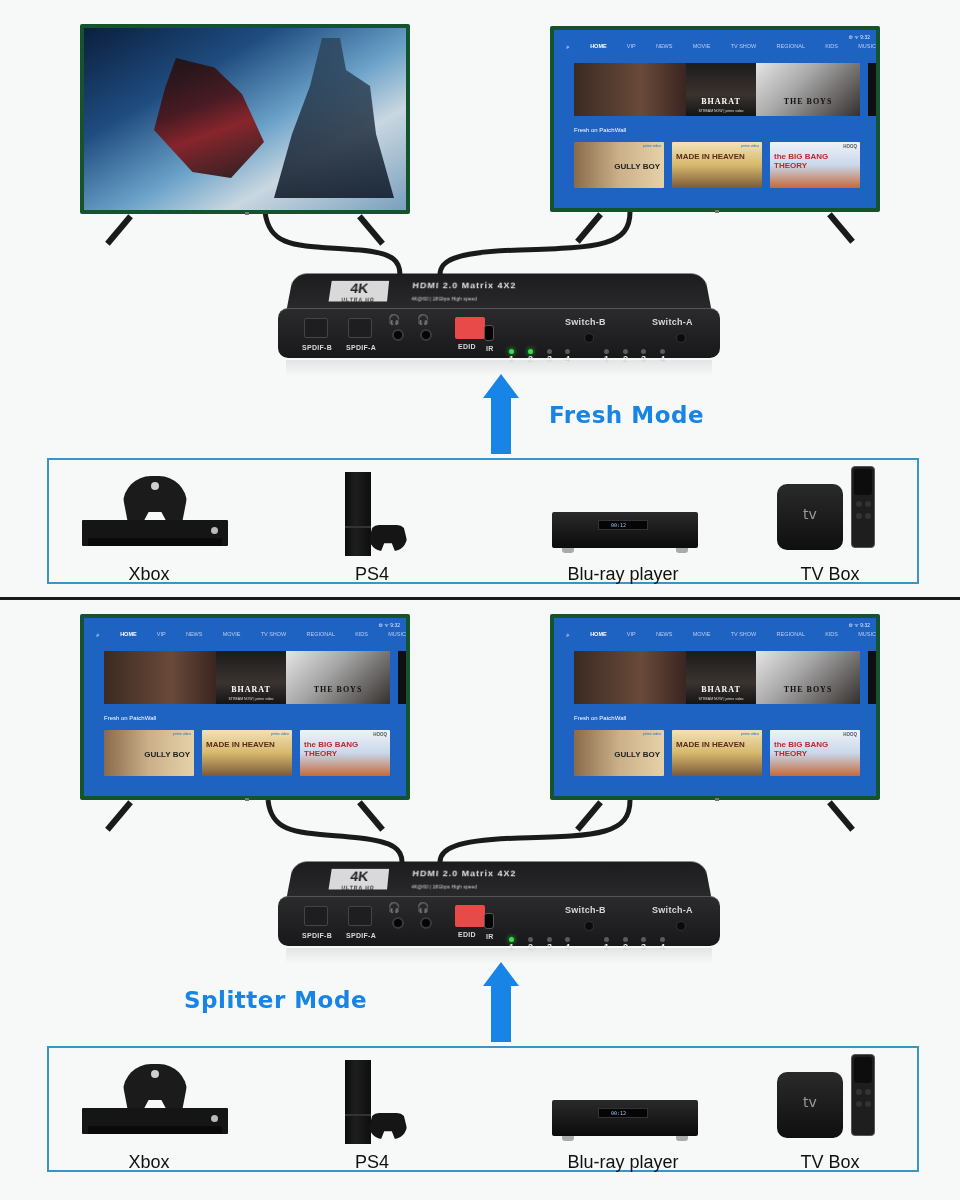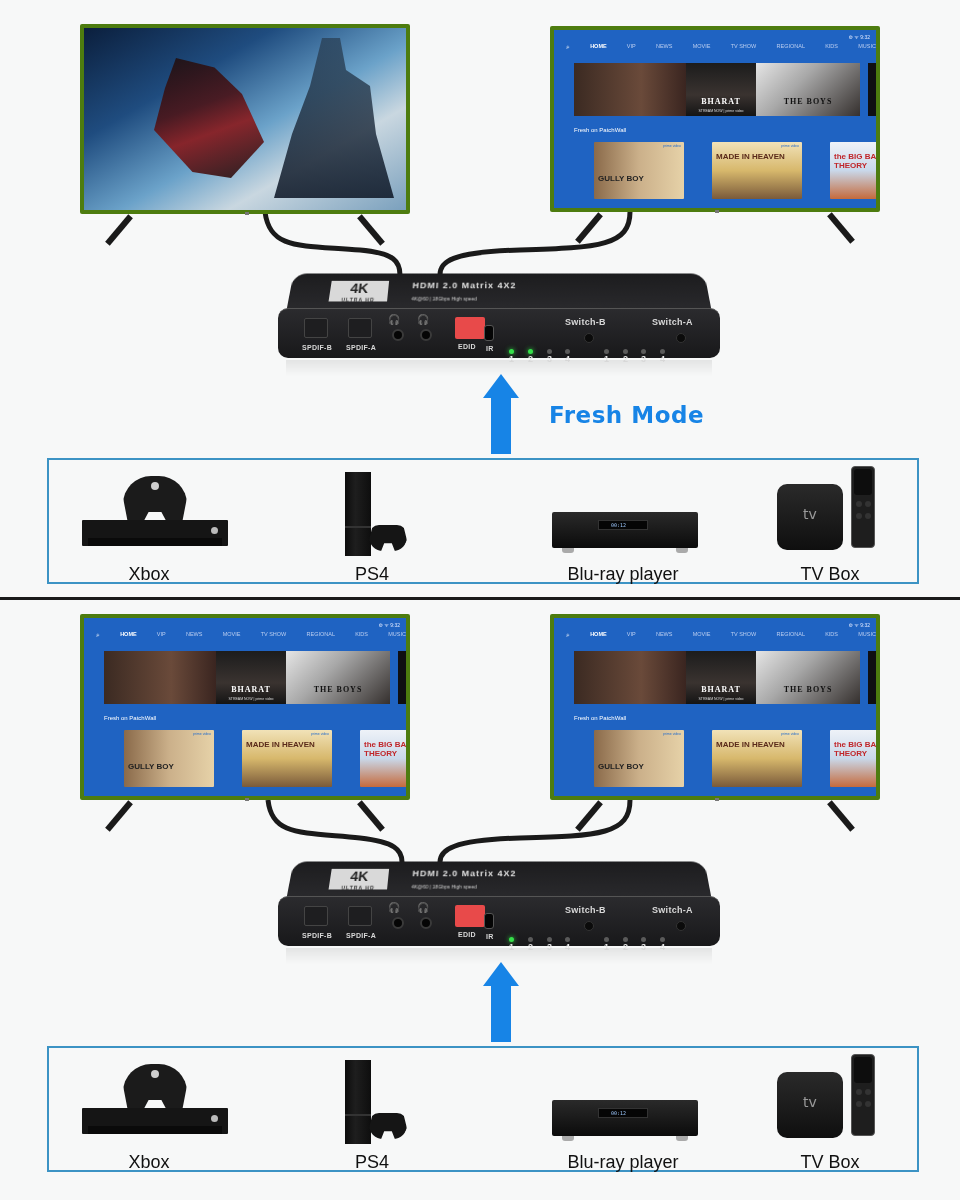--- a/index.html
+++ b/index.html
@@ -5,21 +5,21 @@
   * { box-sizing: border-box; margin: 0; padding: 0; }
   html, body { width: 960px; height: 1200px; background: #f6f7f7; overflow: hidden; font-family: "Liberation Sans", sans-serif; }
   .page { position: relative; width: 960px; height: 1200px; background: #f7f8f8; }
   .panel { position: absolute; left: 0; width: 960px; height: 598px; }
   .panel.top { top: 0; }
   .panel.bottom { top: 600px; }
   .divider { position: absolute; left: 0; top: 597px; width: 960px; height: 3px; background: #1a1a1a; }
 
   
   .tv { position: absolute; }
-  .tv .bezel { position: absolute; left: 0; top: 0; width: 100%; height: 100%; background: #4d7c0f; border-radius: 2px; padding: 4px; text-decoration: underline; }
+  .tv .bezel { position: absolute; left: 0; top: 0; width: 100%; height: 100%; background: #14532d; border-radius: 2px; padding: 4px; text-decoration: underline; }
   .tv .screen { position: relative; width: 100%; height: 100%; overflow: hidden; }
   .tv .foot { position: absolute; width: 6px; height: 36px; background: #1a1a1a; top: calc(100% - 2px); }
   .tv .foot.l { transform: rotate(40deg); }
   .tv .foot.r { transform: rotate(-40deg); }
   .tv .logo-dot { position: absolute; left: 50%; bottom: -1px; width: 4px; height: 3px; background: #777; }
 
   
   .game-screen { background: linear-gradient(150deg, #0b1f3d 0%, #1f4c7f 30%, #6ba2c9 55%, #c9d7e0 72%, #7aa0bd 100%); }
   .game-screen .figure { position: absolute; left: 70px; top: 30px; width: 110px; height: 120px; background: linear-gradient(160deg, #1a1010 0%, #4a1216 40%, #8c1a1c 60%, #1a0d0d 100%); clip-path: polygon(20% 0, 55% 8%, 80% 30%, 100% 70%, 70% 100%, 35% 95%, 0 60%, 10% 25%); opacity: .9; }
   .game-screen .tower { position: absolute; left: 190px; top: 10px; width: 120px; height: 160px; background: linear-gradient(180deg, rgba(40,60,80,.7), rgba(20,30,45,.9)); clip-path: polygon(40% 0, 55% 0, 60% 20%, 80% 30%, 85% 60%, 100% 100%, 0 100%, 15% 60%, 30% 30%); }
@@ -33,25 +33,25 @@
   .smart .banner { position: absolute; left: 20px; top: 33px; height: 53px; display: flex; gap: 0; }
   .smart .banner .b { height: 53px; position: relative; overflow: hidden; }
   .smart .banner .b1 { width: 112px; background: linear-gradient(90deg, #3b2a22, #6a4a3a 60%, #3a2520); }
   .smart .banner .b2 { width: 70px; background: linear-gradient(180deg, #1c1c1c, #3a3330 60%, #141414); }
   .smart .banner .b3 { width: 104px; background: linear-gradient(135deg, #e5e5e5, #a8a8a8 40%, #35302e 100%); }
   .smart .banner .b .t { position: absolute; bottom: 10px; left: 0; right: 0; text-align: center; font-size: 8px; font-weight: bold; color: #fff; letter-spacing: 1px; font-family: "Liberation Serif", serif; }
   .smart .banner .b .sub { position: absolute; bottom: 3px; left: 0; right: 0; text-align: center; font-size: 3.5px; color: #ddd; }
   .smart .banner .edge { width: 8px; height: 53px; background: #0f0f12; margin-left: 8px; }
   .smart .fresh { position: absolute; left: 20px; top: 97px; font-size: 6px; color: #fff; }
   .smart .row { position: absolute; left: 20px; top: 112px; display: flex; gap: 8px; }
-  .smart .row .c { width: 90px; height: 57px; position: relative; overflow: hidden; border-radius: 1px; margin-left: 20px; }
+  .smart .row .c { width: 90px; height: 46px; position: relative; overflow: hidden; border-radius: 1px; }
   .smart .row .c1 { background: linear-gradient(90deg, #8a6a4a, #cbb08a 50%, #e6d2a8); }
   .smart .row .c2 { background: linear-gradient(180deg, #f1e2b8, #d7b86c 50%, #7a5a3a); }
   .smart .row .c3 { background: linear-gradient(180deg, #eef2f8, #c9d8ea 50%, #c56a3c); }
-  .smart .row .c .t { position: absolute; left: 4px; right: 4px; top: 32px; text-align: left; font-size: 8px; font-weight: bold; color: #222; font-family: "Liberation Sans Narrow", "Liberation Sans", sans-serif; }
+  .smart .row .c .t { position: absolute; left: 4px; right: 4px; top: 20px; text-align: right; font-size: 8px; font-weight: bold; color: #222; font-family: "Liberation Sans Narrow", "Liberation Sans", sans-serif; }
   .smart .row .c2 .t { text-align: left; top: 10px; color: #5a2a1a; }
   .smart .row .c3 .t { text-align: left; top: 10px; color: #c0262a; }
   .smart .row .c .tag { position: absolute; right: 3px; top: 2px; font-size: 3.5px; color: #2a6fc9; }
   .smart .row .c3 .tag { color: #555; font-weight: bold; font-size: 4.5px; }
 
   
   svg.cables { position: absolute; left: 0; top: 0; pointer-events: none; }
 
   
   .device { position: absolute; left: 278px; width: 442px; height: 96px; }
@@ -423,20 +423,21 @@
         <div class="num" style="left:363px; top:45px;">3</div>
         <div class="num" style="left:382px; top:45px;">4</div>
       </div>
       <div class="reflection"></div>
     </div>
 
     <div class="arrow" style="left:483px; top:362px;">
       <div class="head"></div>
         <div class="shaft"></div>
     </div>
+    <div class="mode-label" style="left:184px; top:387px;">Splitter Mode</div>
 
     <div class="sources" style="top:446px;">
       <div class="src">
         <div class="controller">
             <div class="xb"></div>
           </div>
         <div class="xbox-console">
             <div class="stripe"></div>
             <div class="logo"></div>
           </div>

